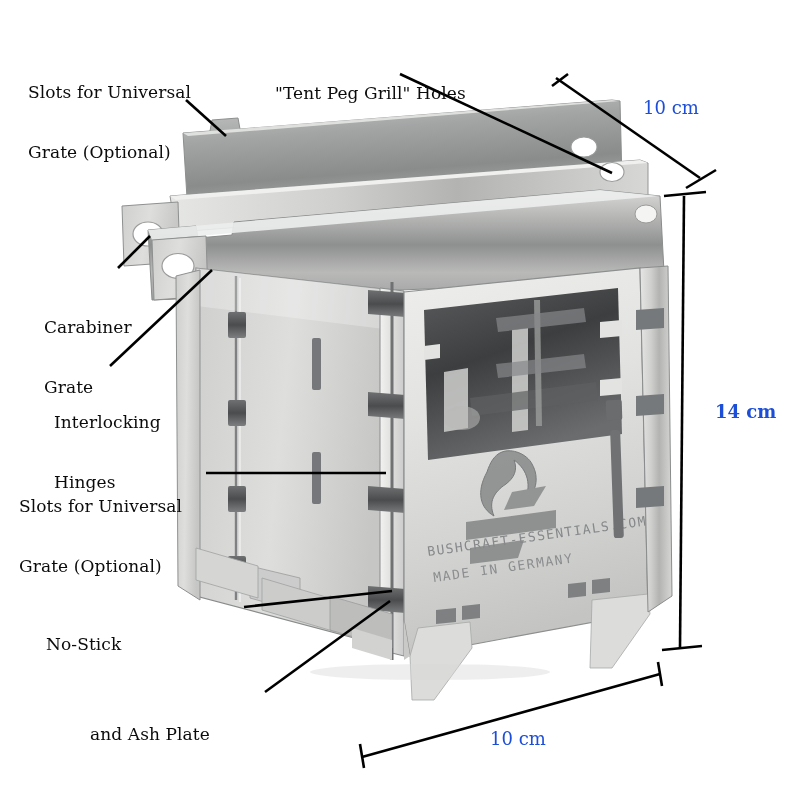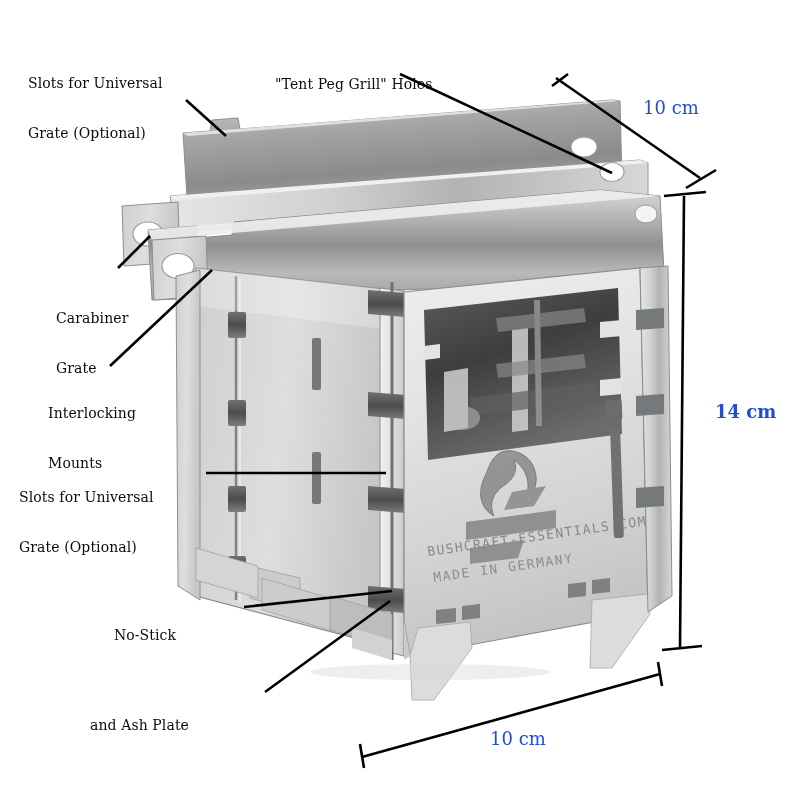--- a/index.html
+++ b/index.html
@@ -10,28 +10,28 @@
     color:#111;
     overflow:hidden;
     position:relative;
   }
   #stage{position:relative;width:800px;height:800px;background:#ffffff;}
 
   
   .label{
     position:absolute;
     font-family:"DejaVu Serif","Liberation Serif",serif;
-    font-size:14px;
+    font-size:17px;
     line-height:1.18;
     color:#0b0b0b;
     letter-spacing:0.1px;
     white-space:pre;
     -webkit-font-smoothing:antialiased;
   }
-  .label.center{text-align:center;}
+  .label.center{}
 
   .dim-label{
     position:absolute;
     font-family:"DejaVu Serif","Liberation Serif",serif;
     font-size:18px;
     color:#1d4ed8;
     white-space:pre;
   }
 
   
@@ -265,28 +265,28 @@
 
   <div class="label" style="left:28px; top:42px;">
     <div>Slots for Universal</div>
     <div>Grate (Optional)</div>
   </div>
 
   <div class="label" style="left:275px; top:43px;">
     <div>"Tent Peg Grill" Holes</div>
   </div>
 
-  <div class="label" style="left:44px; top:277px;margin-left:12px;">
+  <div class="label" style="left:44px; top:277px;">
     <div>Carabiner</div>
     <div>Grate</div>
   </div>
 
-  <div class="label" style="left:48px; top:372px;">
+  <div class="label" style="left:54px; top:372px;">
     <div>Interlocking</div>
-    <div>Mounts</div>
+    <div>Hinges</div>
   </div>
 
   <div class="label" style="left:19px; top:456px;">
     <div>Slots for Universal</div>
     <div>Grate (Optional)</div>
   </div>
 
   <div class="label center" style="left:46px; top:594px; width:198px;">
     <div>No-Stick</div>
   </div>

